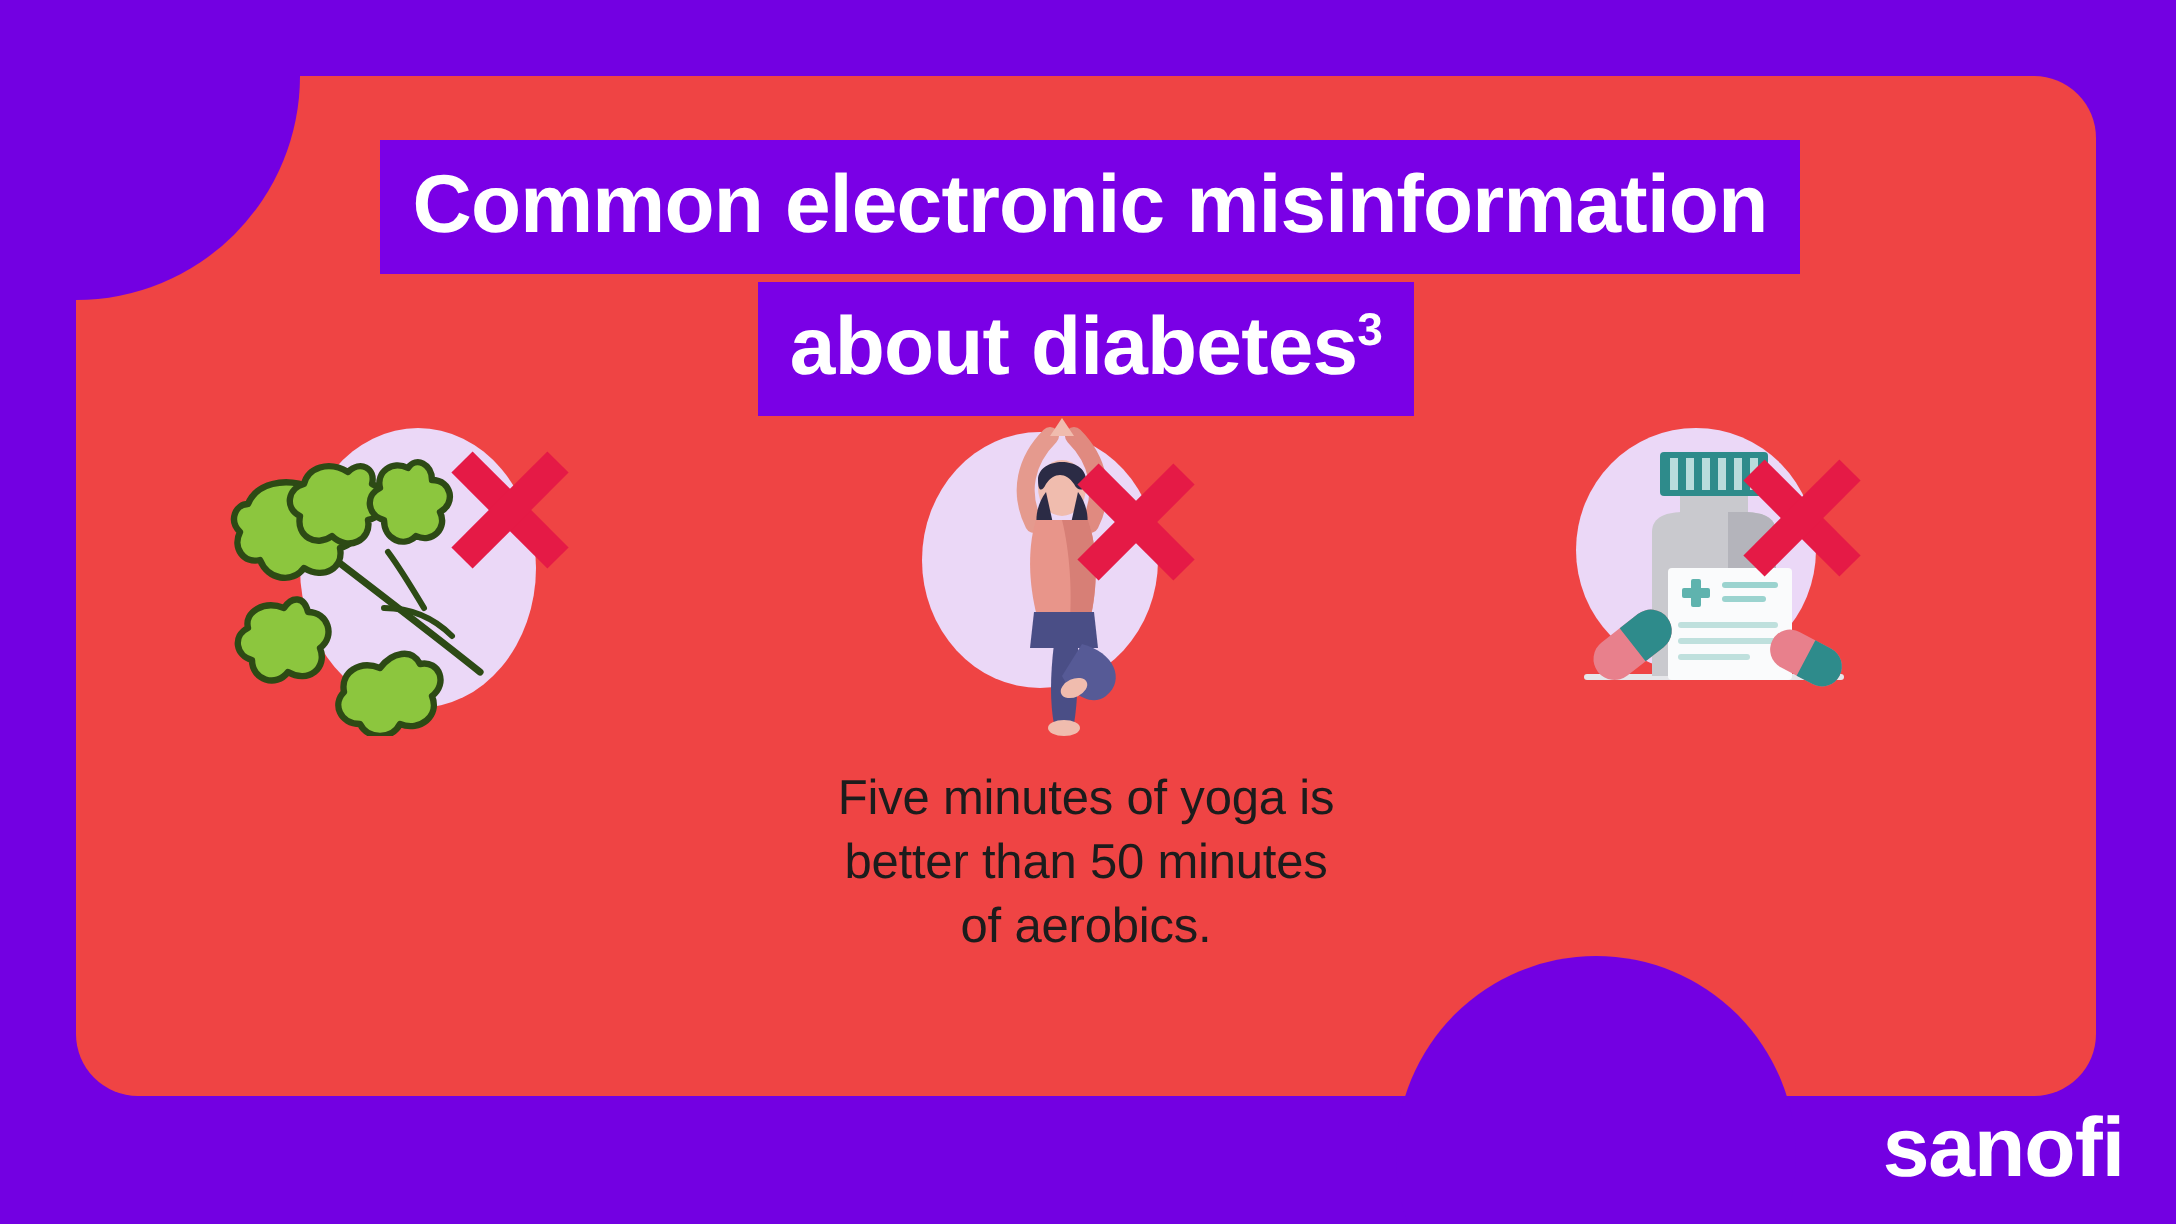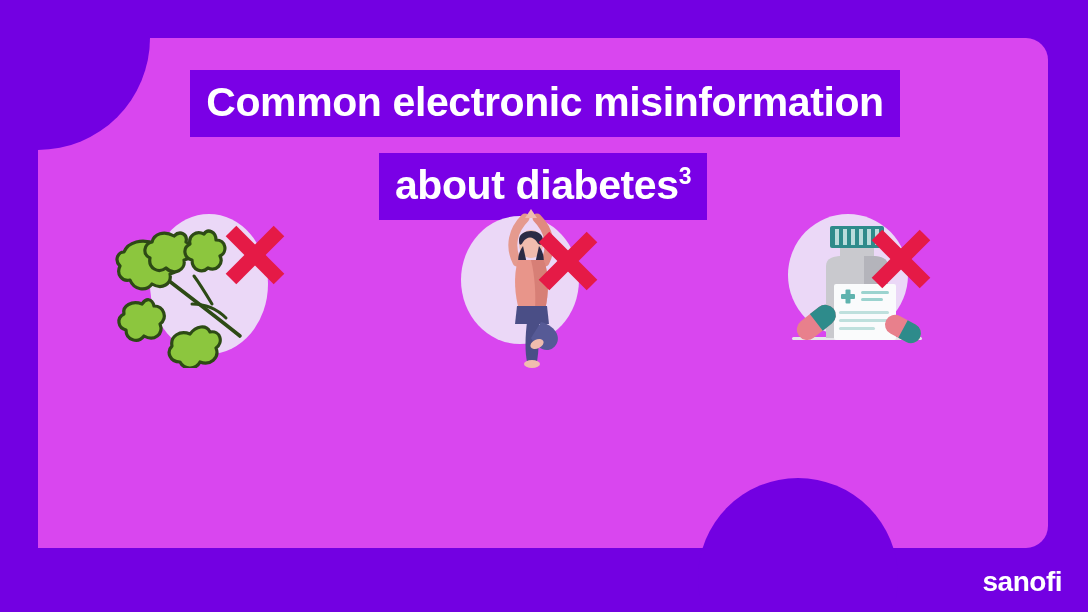--- a/index.html
+++ b/index.html
@@ -16,23 +16,24 @@
     font-family: "Liberation Sans", sans-serif;
   }
 
   
   #card {
     position: absolute;
     left: 38px;
     top: 38px;
     width: 1010px;
     height: 510px;
-    background: #d946ef;
+    background: #ef4444;
     border-top-right-radius: 22px;
     border-bottom-right-radius: 22px;
+    border-radius: 31px;
   }
   
   #notch-tl {
     position: absolute;
     left: 0px;
     top: 0px;
     width: 112px;
     height: 112px;
     background: #7300E2;
     border-bottom-right-radius: 112px;
@@ -60,21 +61,21 @@
     display: inline-block;
     background: #7A00E6;
     color: #FFFFFF;
     font-size: 41px;
     font-weight: bold;
     letter-spacing: -0.4px;
     line-height: 1.0;
     padding: 12px 16px 14px 16px;
   }
   #title-line1 { margin-left: 4px; }
-  #title-line2 { margin-top: 16px; }
+  #title-line2 { margin-top: 4px; }
   .sup {
     font-size: 23px;
     vertical-align: super;
     line-height: 0;
   }
 
   
   #columns {
     position: absolute;
     left: 24px;
@@ -113,21 +114,21 @@
     line-height: 1.30;
     letter-spacing: -0.1px;
   }
 
   
   #logo {
     position: absolute;
     right: 26px;
     bottom: 14px;
     color: #FFFFFF;
-    font-size: 28px;
+    font-size: 42px;
     font-weight: bold;
     letter-spacing: -0.5px;
   }
 </style>
 </head>
 <body>
 
 <div id="stage">
 
   <div id="card">
@@ -214,20 +215,21 @@
 
             <ellipse cx="76" cy="138" rx="7" ry="4.5" fill="#F0BCAE" transform="rotate(-25 76 138)"></ellipse>
           </svg>
           <svg class="xmark" viewBox="0 0 70 70" style="left:110px; top:20px;">
             <g stroke="#E51A46" stroke-width="15" stroke-linecap="butt">
               <line x1="11" y1="11" x2="59" y2="59"></line>
               <line x1="59" y1="11" x2="11" y2="59"></line>
             </g>
           </svg>
         </div>
+        <div class="caption">Five minutes of yoga is better than 50 minutes of aerobics.</div>
       </div>
 
       <div class="col">
         <div class="art-wrap">
           <div class="blob" style="left:44px; top:8px; width:120px; height:122px;"></div>
           <svg width="175" height="150" viewBox="0 0 175 150" style="position:absolute;left:28px;top:6px;">
 
             <rect x="20" y="125" width="130" height="3" rx="1.5" fill="#E6E6EA"></rect>
 
             <rect x="58" y="14" width="54" height="22" rx="2" fill="#2E8B8B"></rect>

